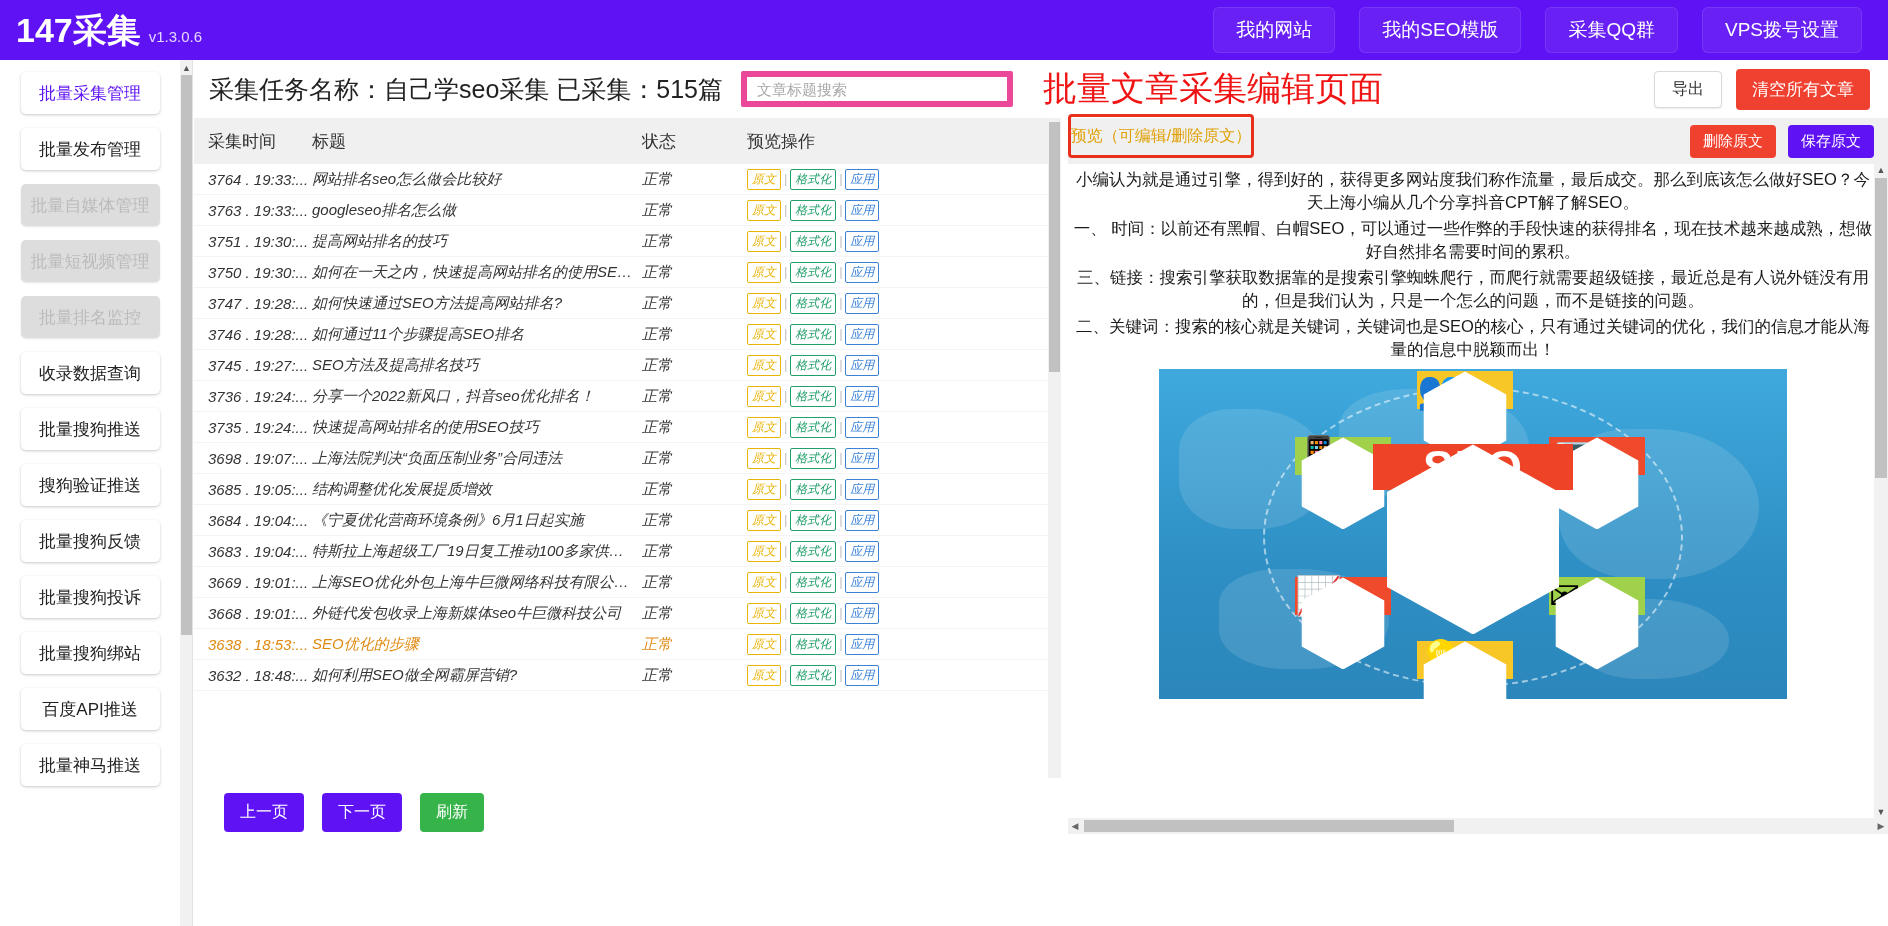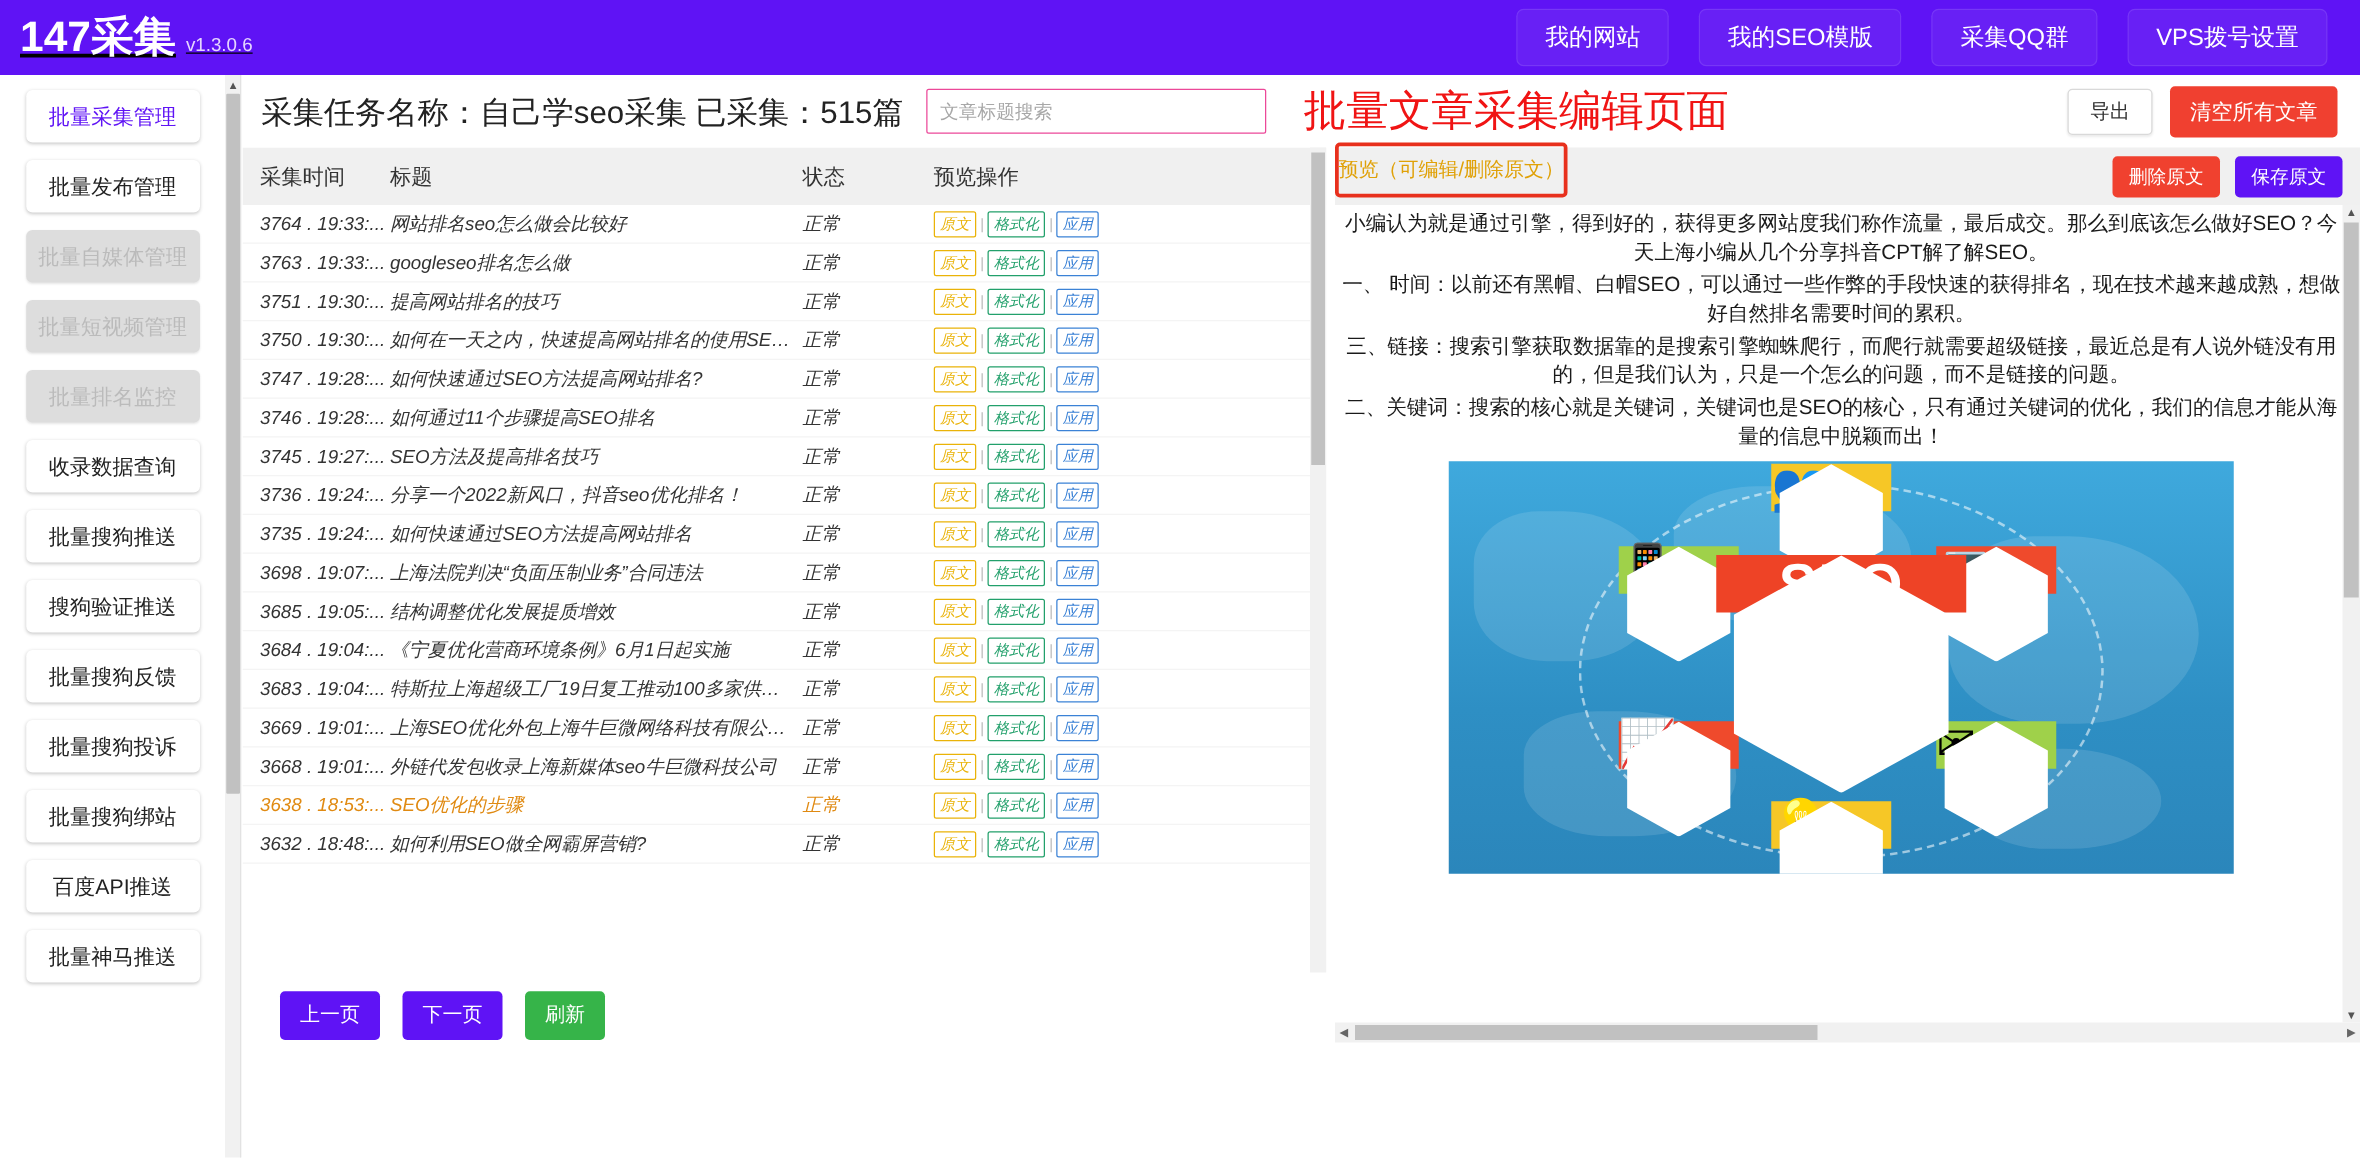--- a/index.html
+++ b/index.html
@@ -13,21 +13,21 @@
 
   
   .topbar {
     position: absolute; top: 0; left: 0;
     width: 1888px; height: 60px;
     background: #5f13f5;
     display: flex; align-items: center;
   }
   .brand {
     margin-left: 16px;
-    display: flex; align-items: baseline; text-decoration: underline;
+    display: flex; align-items: baseline;
   }
   .brand-name {
     color: #ffffff;
     font-size: 34px;
     font-weight: 700;
     letter-spacing: 0px;
     line-height: 1;
   }
   .brand-ver {
     color: #e6d6ff;
@@ -116,21 +116,21 @@
   }
   .task-title {
     margin-left: 16px;
     font-size: 25px;
     color: #222222;
     white-space: nowrap;
   }
   .search-input {
     margin-left: 18px;
     width: 272px; height: 36px;
-    border: 1px solid #ec4899;
+    border: 6px solid #ec4899;
     border-radius: 2px;
     background: #ffffff;
     font-size: 15px;
     color: #333;
     padding: 0 10px;
     outline: none;
     font-family: "Liberation Sans", sans-serif;
   }
   .search-input::placeholder { color: #a8a8a8; }
   .page-heading {
@@ -511,21 +511,21 @@
           <div class="col-prev acts">
             <span class="act ">原文</span>
             <span class="sep">|</span>
             <span class="act c2">格式化</span>
             <span class="sep">|</span>
             <span class="act c3">应用</span>
           </div>
         </div>
         <div class="tbl-row">
           <div class="col-time">3735 . 19:24:...</div>
-          <div class="col-title">如何快速通过SEO方法提高网站排名</div>
+          <div class="col-title">快速提高网站排名的使用SEO技巧</div>
           <div class="col-state">正常</div>
           <div class="col-prev acts">
             <span class="act ">原文</span>
             <span class="sep">|</span>
             <span class="act c2">格式化</span>
             <span class="sep">|</span>
             <span class="act c3">应用</span>
           </div>
         </div>
         <div class="tbl-row">

